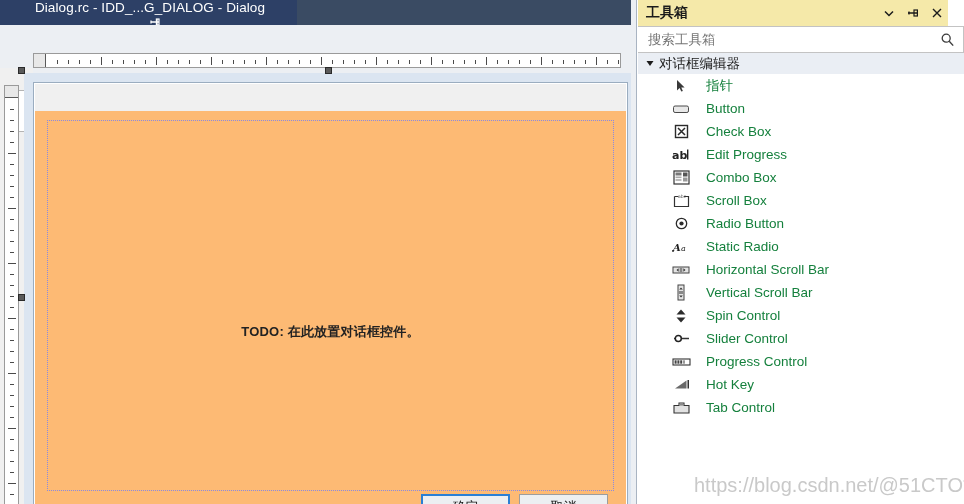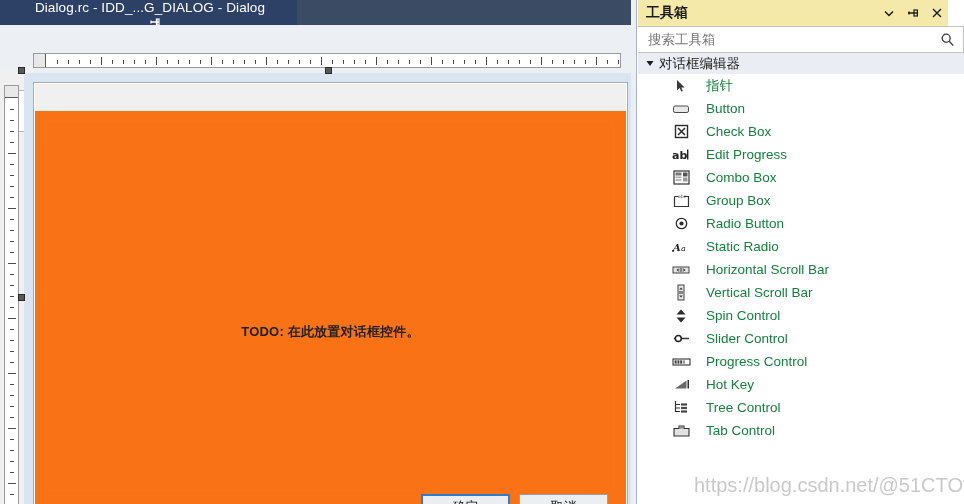--- a/index.html
+++ b/index.html
@@ -58,21 +58,21 @@
   .dlg-icon{width:15px;height:14px;margin-left:8px;background:#ffffff;border:1px solid #8a8a8a;
             box-sizing:border-box;position:relative;}
   .dlg-icon:before{content:"";position:absolute;left:1px;top:1px;width:6px;height:10px;background:#2e7d52;}
   .dlg-icon:after{content:"";position:absolute;left:8px;top:1px;width:4px;height:4px;background:#c8d8e8;}
   .dlg-title{margin-left:7px;font-size:13.5px;color:#6d7a86;}
   .dlg-close{position:absolute;right:5px;top:4px;width:28px;height:19px;
      background:linear-gradient(to bottom,#f2f6fa,#dfe8f1);border:1px solid #9fb2c4;border-radius:3px;
      display:flex;align-items:center;justify-content:center;}
   .dlg-close svg{display:block;}
 
-  .dlg-client{position:absolute;left:1px;top:28px;right:1px;bottom:1px;background:#f97316;}
+  .dlg-client{position:absolute;left:1px;top:28px;right:1px;bottom:1px;background:#fdba74;}
   .dlg-guide{position:absolute;left:12px;top:9px;right:12px;bottom:14px;
      border:1px dotted #8a8ae0;box-sizing:border-box;}
   .todo{position:absolute;left:0;right:0;top:212px;text-align:center;
      font-size:13px;font-weight:bold;color:#222;letter-spacing:.2px;}
 
   .dlg-btn{position:absolute;width:89px;height:26px;background:#eceff2;border:1px solid #9d9d9d;
      box-sizing:border-box;display:flex;align-items:center;justify-content:center;
      font-size:13px;color:#141414;}
   .dlg-btn.default{border:2px solid #2a7fd4;background:#eceff2;}
   .btn-ok{left:386px;top:383px;}
@@ -355,21 +355,21 @@
           </span>
           <span class="tb-item-label">Combo Box</span>
         </div>
         <div class="tb-item">
           <span class="tb-item-icon">
             <svg width="17" height="15" viewBox="0 0 17 15">
               <path d="M1.5 3.5 L1.5 13.5 L15.5 13.5 L15.5 3.5 L11 3.5 M5.5 3.5 L1.5 3.5" fill="none" stroke="#333" stroke-width="1.2"></path>
               <text x="5" y="5" font-family="DejaVu Sans, sans-serif" font-size="4.5" fill="#555">abc</text>
             </svg>
           </span>
-          <span class="tb-item-label">Group Box</span>
+          <span class="tb-item-label">Scroll Box</span>
         </div>
         <div class="tb-item">
           <span class="tb-item-icon">
             <svg width="15" height="15" viewBox="0 0 15 15">
               <circle cx="7.5" cy="7.5" r="5.2" fill="#fff" stroke="#2b2b2b" stroke-width="1.3"></circle>
               <circle cx="7.5" cy="7.5" r="2.1" fill="#2b2b2b"></circle>
             </svg>
           </span>
           <span class="tb-item-label">Radio Button</span>
         </div>
@@ -440,31 +440,20 @@
           <span class="tb-item-icon">
             <svg width="17" height="13" viewBox="0 0 17 13">
               <path d="M2 10.5 L13.5 10.5 L13.5 2.5 Z" fill="#6a6a6a"></path>
               <path d="M14.5 2 L16 2 L16 10.5 L14.5 10.5 Z" fill="#333"></path>
             </svg>
           </span>
           <span class="tb-item-label">Hot Key</span>
         </div>
         <div class="tb-item">
           <span class="tb-item-icon">
-            <svg width="16" height="15" viewBox="0 0 16 15">
-              <path d="M2.5 1 L2.5 12 M2.5 4.5 L7 4.5 M2.5 8 L7 8 M2.5 11.5 L7 11.5" stroke="#333" stroke-width="1.2" fill="none"></path>
-              <rect x="8" y="3.4" width="6" height="2.2" fill="#444"></rect>
-              <rect x="8" y="6.9" width="6" height="2.2" fill="#444"></rect>
-              <rect x="8" y="10.4" width="6" height="2.2" fill="#444"></rect>
-            </svg>
-          </span>
-          <span class="tb-item-label">Tree Control</span>
-        </div>
-        <div class="tb-item">
-          <span class="tb-item-icon">
             <svg width="17" height="14" viewBox="0 0 17 14">
               <path d="M1 4.5 L6 4.5 L6 2 L11 2 L11 4.5 L16 4.5 L16 12 L1 12 Z" fill="#e2e2e2" stroke="#333" stroke-width="1.1"></path>
               <rect x="6.6" y="2.6" width="3.8" height="2" fill="#8a8a8a"></rect>
             </svg>
           </span>
           <span class="tb-item-label">Tab Control</span>
         </div>
       </div>
   </div>
 

